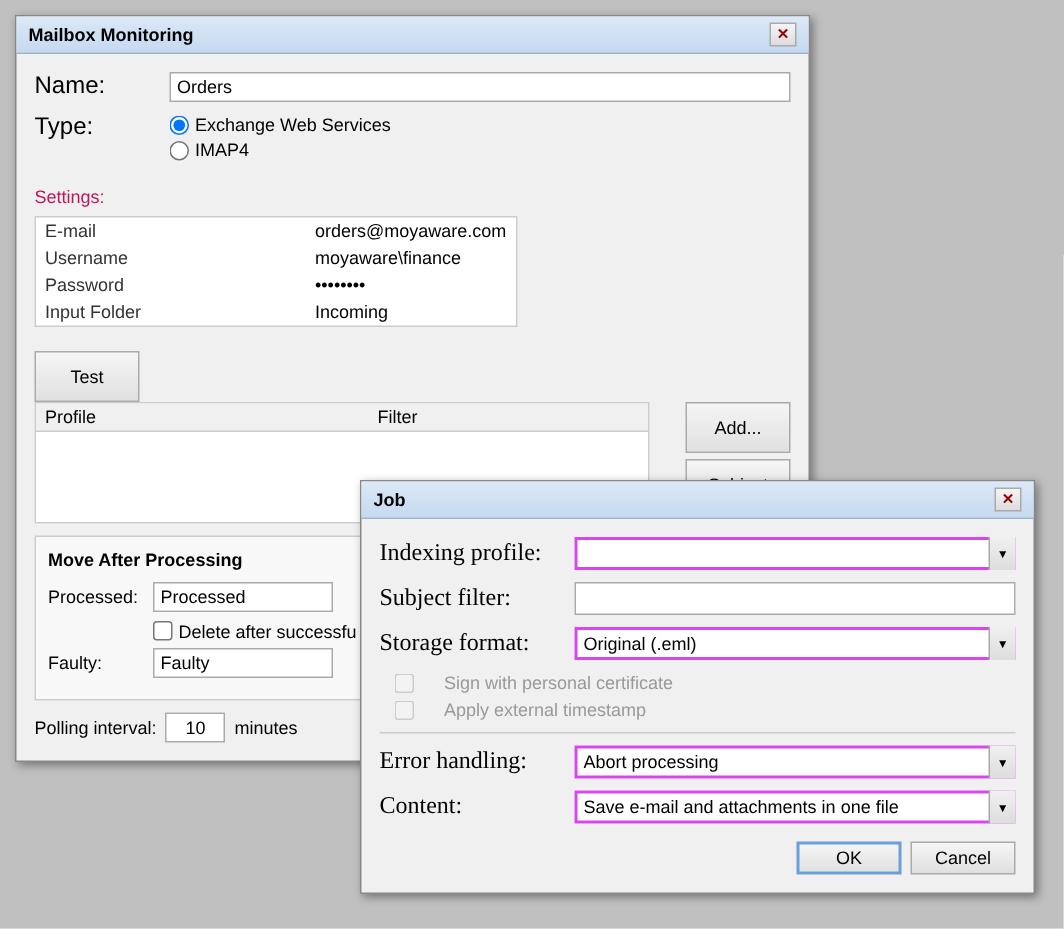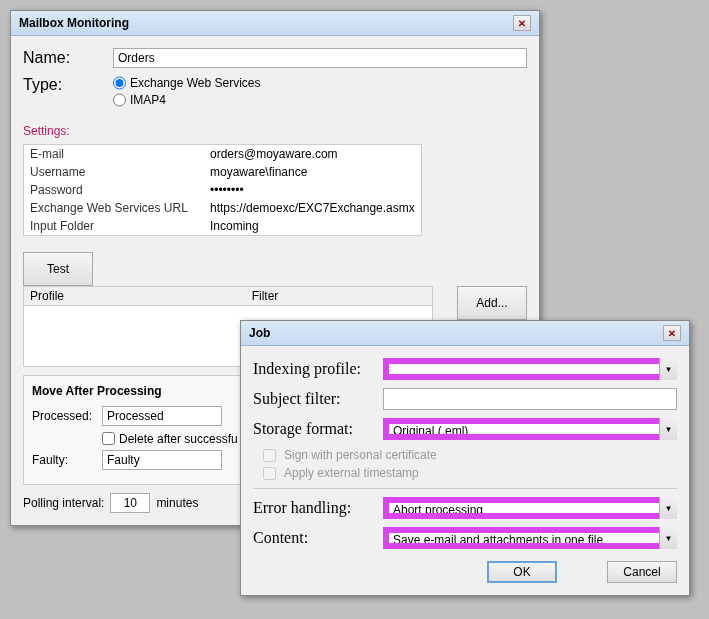--- a/index.html
+++ b/index.html
@@ -67,20 +67,21 @@
       border: 1px solid #aaa;
       background: #fff;
       padding: 1px 4px;
       font-size: 12px;
     }
     .radio-group {
       margin-bottom: 6px;
     }
     .radio-row {
       display: flex;
+      align-items: center;
       margin-bottom: 3px;
     }
     .radio-row label {
       margin-left: 4px;
       font-size: 12px;
     }
     .section-label {
       font-size: 12px;
       margin-bottom: 6px;
       color: #be185d;
@@ -226,21 +227,21 @@
       font-size: 12px;
     }
     .select-wrapper {
       flex: 1;
       position: relative;
       display: inline-block;
     }
     .select-wrapper select {
       width: 100%;
       height: 22px;
-      border: 6px solid #d946ef;
+      border: 2px solid #d946ef;
       background: #fff;
       font-size: 12px;
       padding: 0 20px 0 4px;
       appearance: none;
       -webkit-appearance: none;
     }
     .select-arrow {
       position: absolute;
       right: 0;
       top: 0;
@@ -252,21 +253,21 @@
       display: flex;
       align-items: center;
       justify-content: center;
       font-size: 8px;
     }
     .cert-row {
       margin-bottom: 4px;
       margin-left: 10px;
       display: flex;
       align-items: center;
-      gap: 8px;
+      gap: 20px;
     }
     .cert-row label { font-size: 12px; color: #888; }
     input[type=checkbox]:disabled + label { color: #999; }
     .divider {
       border: none;
       border-top: 1px solid #ccc;
       margin: 8px 0;
     }
     .dialog-footer {
       display: flex;
@@ -274,21 +275,20 @@
       gap: 6px;
       margin-top: 12px;
     }
     .ok-btn {
       min-width: 70px;
       height: 22px;
       background: linear-gradient(to bottom, #f5f5f5, #e0e0e0);
       border: 1px solid #aaa;
       cursor: pointer;
       font-size: 12px;
-      margin-left: 44px;
     }
     .ok-btn.primary {
       border: 2px solid #6a9fd8;
     }
   </style>
 </head>
 <body>
 
 <div class="window main-window">
   <div class="title-bar">
@@ -330,24 +330,20 @@
               </tr>
               <tr>
                 <td>Username</td>
                 <td>moyaware\finance</td>
               </tr>
               <tr>
                 <td>Password</td>
                 <td>••••••••</td>
               </tr>
               <tr>
-                <td>Exchange Web Services URL</td>
-                <td>https://demoexc/EXC7Exchange.asmx</td>
-              </tr>
-              <tr>
                 <td>Input Folder</td>
                 <td>Incoming</td>
               </tr>
             </tbody>
           </table>
         </div>
       </div>
       <div>
         <button class="btn">Test</button>
       </div>

